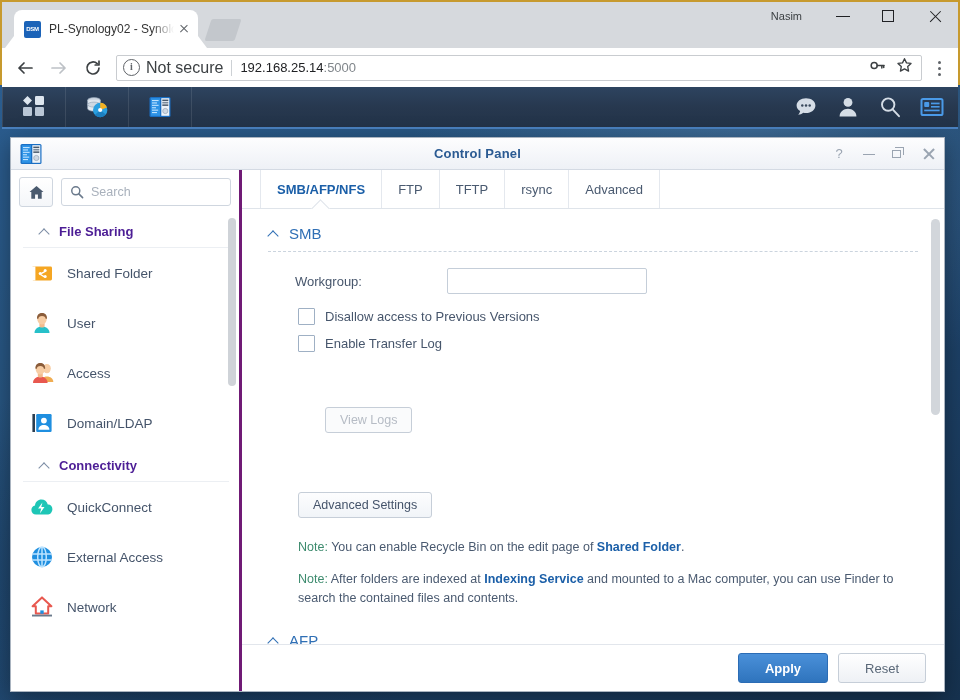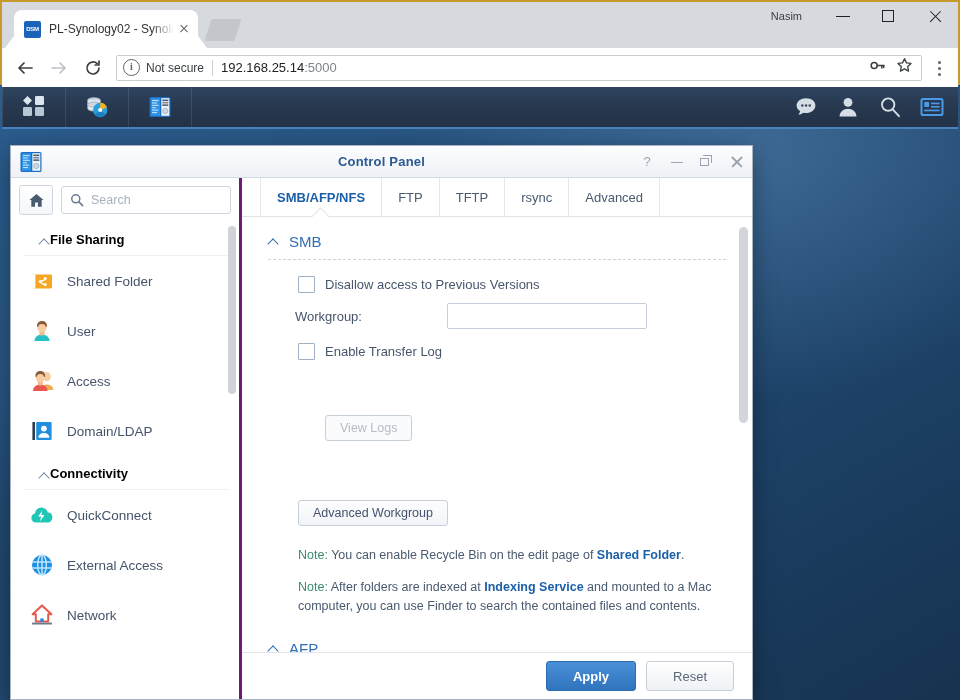--- a/index.html
+++ b/index.html
@@ -123,21 +123,21 @@
     border: 1px solid #c9ccd0; border-radius: 2px;
     display: flex; align-items: center; padding: 0 6px;
     box-sizing: border-box; background:#fff;
   }
   .info-ico {
     width: 15px; height: 15px; border-radius: 50%;
     border: 1.3px solid #5f6368; flex: 0 0 15px;
     font-size: 10px; color:#5f6368; text-align:center; line-height:13px;
     font-family: "Liberation Serif", serif; font-weight: bold;
   }
-  .notsecure { font-size: 12px; color:#3c4043; margin-left: 6px; white-space:nowrap; }
+  .notsecure { font-size: 16px; color:#3c4043; margin-left: 6px; white-space:nowrap; }
   .om-sep { width:1px; height:16px; background:#cdd1d5; margin: 0 8px; }
   .url { font-size: 13px; color:#202124; white-space:nowrap; }
   .url .port { color: #80868b; }
   .om-right { margin-left:auto; display:flex; align-items:center; gap:10px; padding-right:2px; }
   .kebab { width: 22px; height: 26px; position:relative; flex:0 0 22px; }
   .kebab i { position:absolute; left:10px; width:3px; height:3px; background:#5f6368; border-radius:50%; }
   .kebab i:nth-child(1){ top:6px; } .kebab i:nth-child(2){ top:12px; } .kebab i:nth-child(3){ top:18px; }
 
   
   #dsm-taskbar {
@@ -155,22 +155,22 @@
   .tb-sep { width:1px; height:44px; background: rgba(255,255,255,.10); }
   .tb-item {
     width: 62px; height:44px; display:flex; align-items:center; justify-content:center;
     position: relative;
   }
   .tb-right { margin-left:auto; display:flex; align-items:center; padding-right:14px; gap:18px; }
   .tb-ico { width:24px; height:24px; display:block; }
 
   
   #cp-window {
-    position:absolute; left: 10px; top: 145px;
-    width: 743px; height: 555px;
+    position:absolute; left: 10px; top: 137px;
+    width: 935px; height: 555px;
     background:#fff;
     border: 1px solid #aab4c0;
     box-shadow: 0 6px 22px rgba(0,0,0,.35);
     display:flex; flex-direction:column;
     z-index: 35;
     box-sizing: border-box;
     overflow: hidden;
   }
   .cp-titlebar {
     height: 31px; flex: 0 0 31px;
@@ -215,23 +215,23 @@
     display:flex; align-items:center; justify-content:center;
   }
   .search-box {
     flex:1 1 auto; height:28px;
     border:1px solid #cfd6df; border-radius:3px; background:#fff;
     display:flex; align-items:center; padding: 0 8px; box-sizing:border-box; gap:7px;
   }
   .search-ph { font-size:12.5px; color:#a9b1bc; }
   .side-scroll { flex:1 1 auto; overflow:hidden; position:relative; }
   .grp-head {
-    display:flex; align-items:flex-end; 
+    display:flex; align-items:center; gap:9px;
     padding: 10px 0 8px 16px;
-    font-size: 13px; font-weight:bold; color:#000000;
+    font-size: 13px; font-weight:bold; color:#4c1d95;
     border-bottom: 1px solid #eceff3;
     margin: 0 10px 0 12px;
   }
   .chev-up { width:11px; height:11px; position:relative; flex:0 0 11px;}
   .chev-up::before{
     content:""; position:absolute; left:1px; top:4px; width:7px; height:7px;
     border-left:1.7px solid #7b8ca4; border-top:1.7px solid #7b8ca4;
     transform: rotate(45deg);
   }
   .side-item {
@@ -670,41 +670,41 @@
         </div>
 
         <div class="content">
 
           <div class="sec-head">
             <span class="chev-up blue"></span>
             <span>SMB</span>
           </div>
 
 
+          <div class="row" style="padding-left:27px;">
+            <span class="fld-label">Workgroup:</span>
+            <span class="textfield"></span>
+          </div>
+
           <div class="row tight" style="padding-left:30px;">
             <span class="cb"></span>
             <span class="lbl">Disallow access to Previous Versions</span>
           </div>
 
-          <div class="row" style="padding-left:27px;">
-            <span class="fld-label">Workgroup:</span>
-            <span class="textfield"></span>
-          </div>
-
           <div class="row tight" style="padding-left:30px;">
             <span class="cb"></span>
             <span class="lbl">Enable Transfer Log</span>
           </div>
 
           <div class="row" style="padding-left:57px;">
             <span class="btn disabled">View Logs</span>
           </div>
 
           <div class="row" style="padding-left:30px; margin-bottom:20px;">
-            <span class="btn">Advanced Workgroup</span>
+            <span class="btn">Advanced Settings</span>
           </div>
 
           <div class="note" style="padding-left:30px;">
             <span class="tag">Note:</span><span> You can enable Recycle Bin on the edit page of </span><b>Shared Folder</b><span>.</span>
           </div>
 
           <div class="note" style="padding-left:30px; margin-bottom:24px;">
             <span class="tag">Note:</span><span> After folders are indexed at </span><b>Indexing Service</b><span> and mounted to a Mac computer, you can use Finder to search the contained files and contents.</span>
           </div>
 

